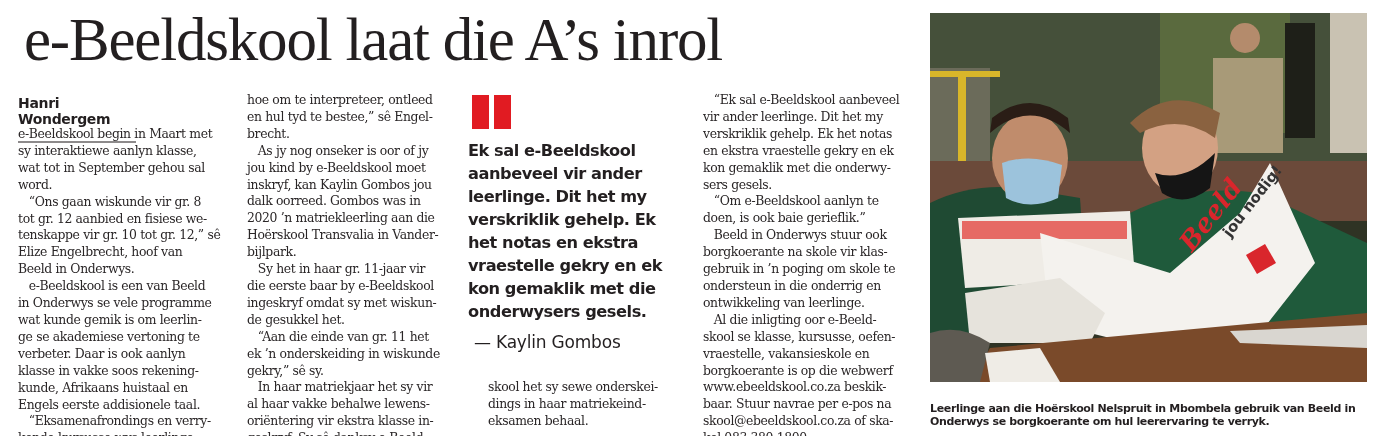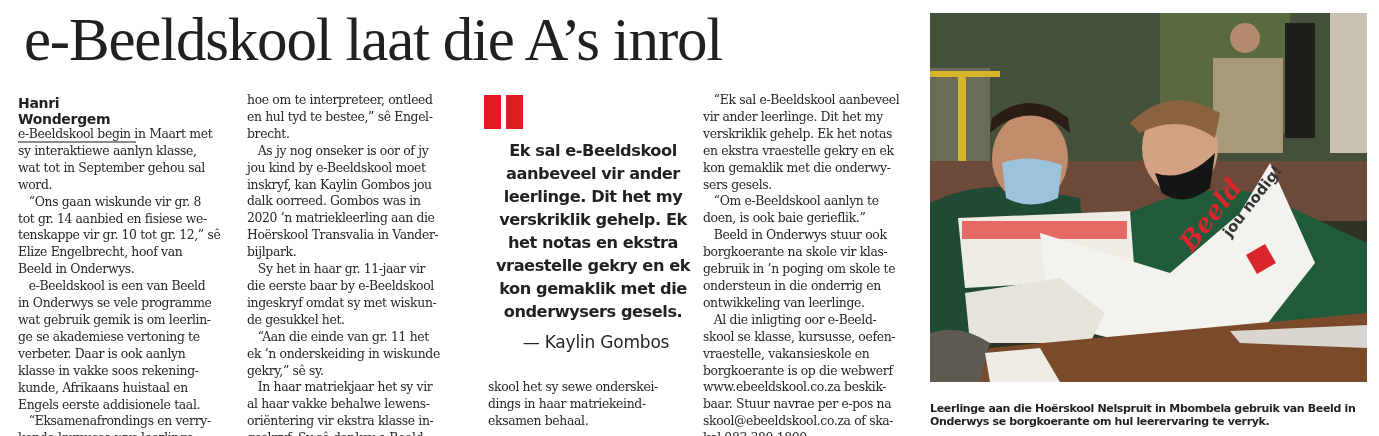--- a/index.html
+++ b/index.html
@@ -22,21 +22,21 @@
   .col p { white-space: pre; }
 
   .byline {
     position: absolute; left: 18px; top: 95px;
     font-family: "DejaVu Sans", sans-serif; font-weight: 700; font-size: 14px;
     color: #231f20; letter-spacing: -0.3px; padding-bottom: 14px;
     border-bottom: 2px solid #8d8a8b; width: 118px;
   }
 
   .pull {
-    position: absolute; left: 480px; top: 93px; width: 226px; text-align: center;
+    position: absolute; left: 468px; top: 93px; width: 226px;
   }
   .quote-mark {
     display: block; height: 40px; position: relative;
   }
   .quote-mark span {
     position: absolute; top: 2px; width: 17px; height: 34px; background: #e11b22;
   }
   .quote-mark span::before {
     content: ""; position: absolute; left: 0; top: 0; width: 17px; height: 14px;
     background: #e11b22; border-top-left-radius: 17px 14px;
@@ -70,27 +70,27 @@
 <h1 class="headline">e-Beeldskool laat die A’s inrol</h1>
 
 <div class="byline">Hanri Wondergem</div>
 
 <div class="col" style="left:18px; top:126px;">
     <p>e-Beeldskool begin in Maart met</p>
     <p>sy interaktiewe aanlyn klasse,</p>
     <p>wat tot in September gehou sal</p>
     <p>word.</p>
     <p>   “Ons gaan wiskunde vir gr. 8</p>
-    <p>tot gr. 14 aanbied en fisiese we-</p>
+    <p>tot gr. 12 aanbied en fisiese we-</p>
     <p>tenskappe vir gr. 10 tot gr. 12,” sê</p>
     <p>Elize Engelbrecht, hoof van</p>
     <p>Beeld in Onderwys.</p>
     <p>   e-Beeldskool is een van Beeld</p>
     <p>in Onderwys se vele programme</p>
-    <p>wat gebruik gemik is om leerlin-</p>
+    <p>wat kunde gemik is om leerlin-</p>
     <p>ge se akademiese vertoning te</p>
     <p>verbeter. Daar is ook aanlyn</p>
     <p>klasse in vakke soos rekening-</p>
     <p>kunde, Afrikaans huistaal en</p>
     <p>Engels eerste addisionele taal.</p>
     <p>   “Eksamenafrondings en verry-</p>
     <p>kende kursusse wys leerlinge</p>
   </div>
 <div class="col" style="left:247px; top:92px;">
     <p>hoe om te interpreteer, ontleed</p>

